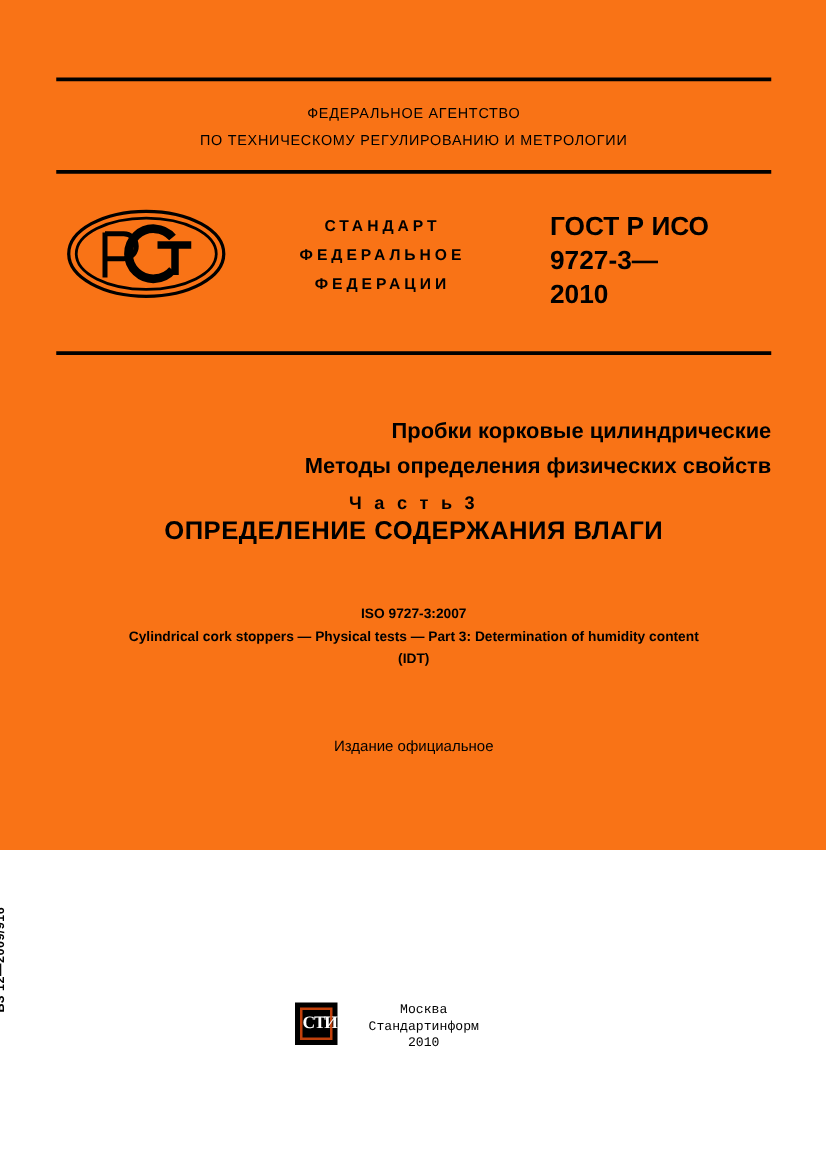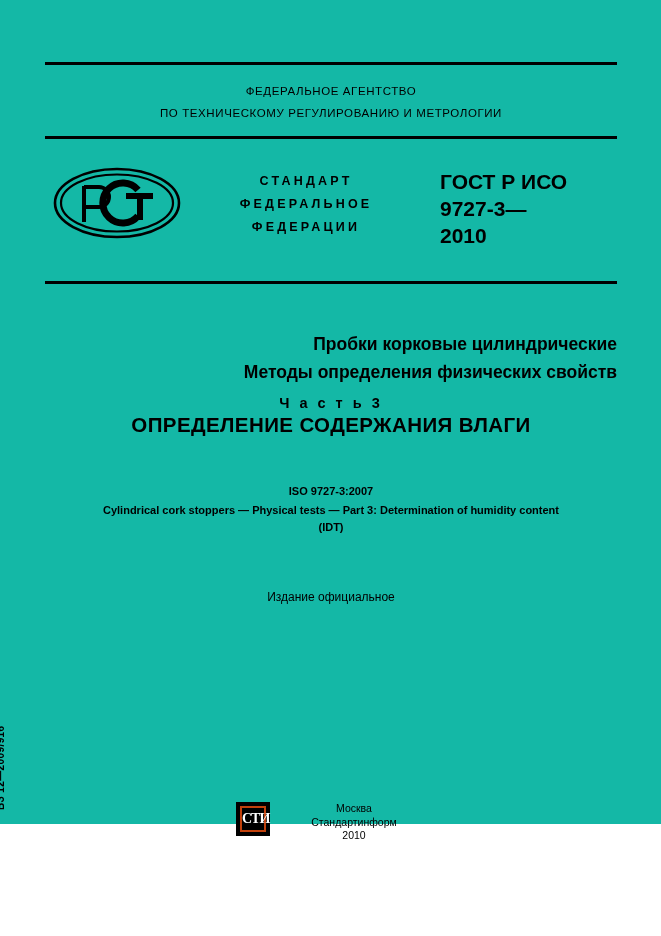--- a/index.html
+++ b/index.html
@@ -12,22 +12,22 @@
     height: 936px;
     position: relative;
     font-family: "Liberation Serif", serif;
     color: #000000;
     overflow: hidden;
   }
   .page {
     position: absolute;
     left: 0; top: 0;
     width: 661px;
-    height: 824px;
-    background: #14b8a6;
+    height: 680px;
+    background: #f97316;
   }
 
   
   .rule {
     position: absolute;
     background: #000;
   }
   .rule-top {
     left: 45px;
     top: 62px;
@@ -197,25 +197,25 @@
     color: #fff;
     font-family: "Liberation Serif", serif;
     font-size: 14px;
     font-weight: bold;
     text-align: center;
     line-height: 22px;
     letter-spacing: -1px;
   }
   .footer-text {
     position: absolute;
-    left: 43px;
+    left: 28px;
     top: 0;
     width: 150px;
     text-align: center;
-    font-family: Liberation Sans, sans-serif;
+    font-family: Liberation Mono, monospace;
     font-size: 10.5px;
     line-height: 13.5px;
   }
 </style>
 </head>
 <body>
 
 <div class="page">
 
   <div class="rule rule-top"></div>

